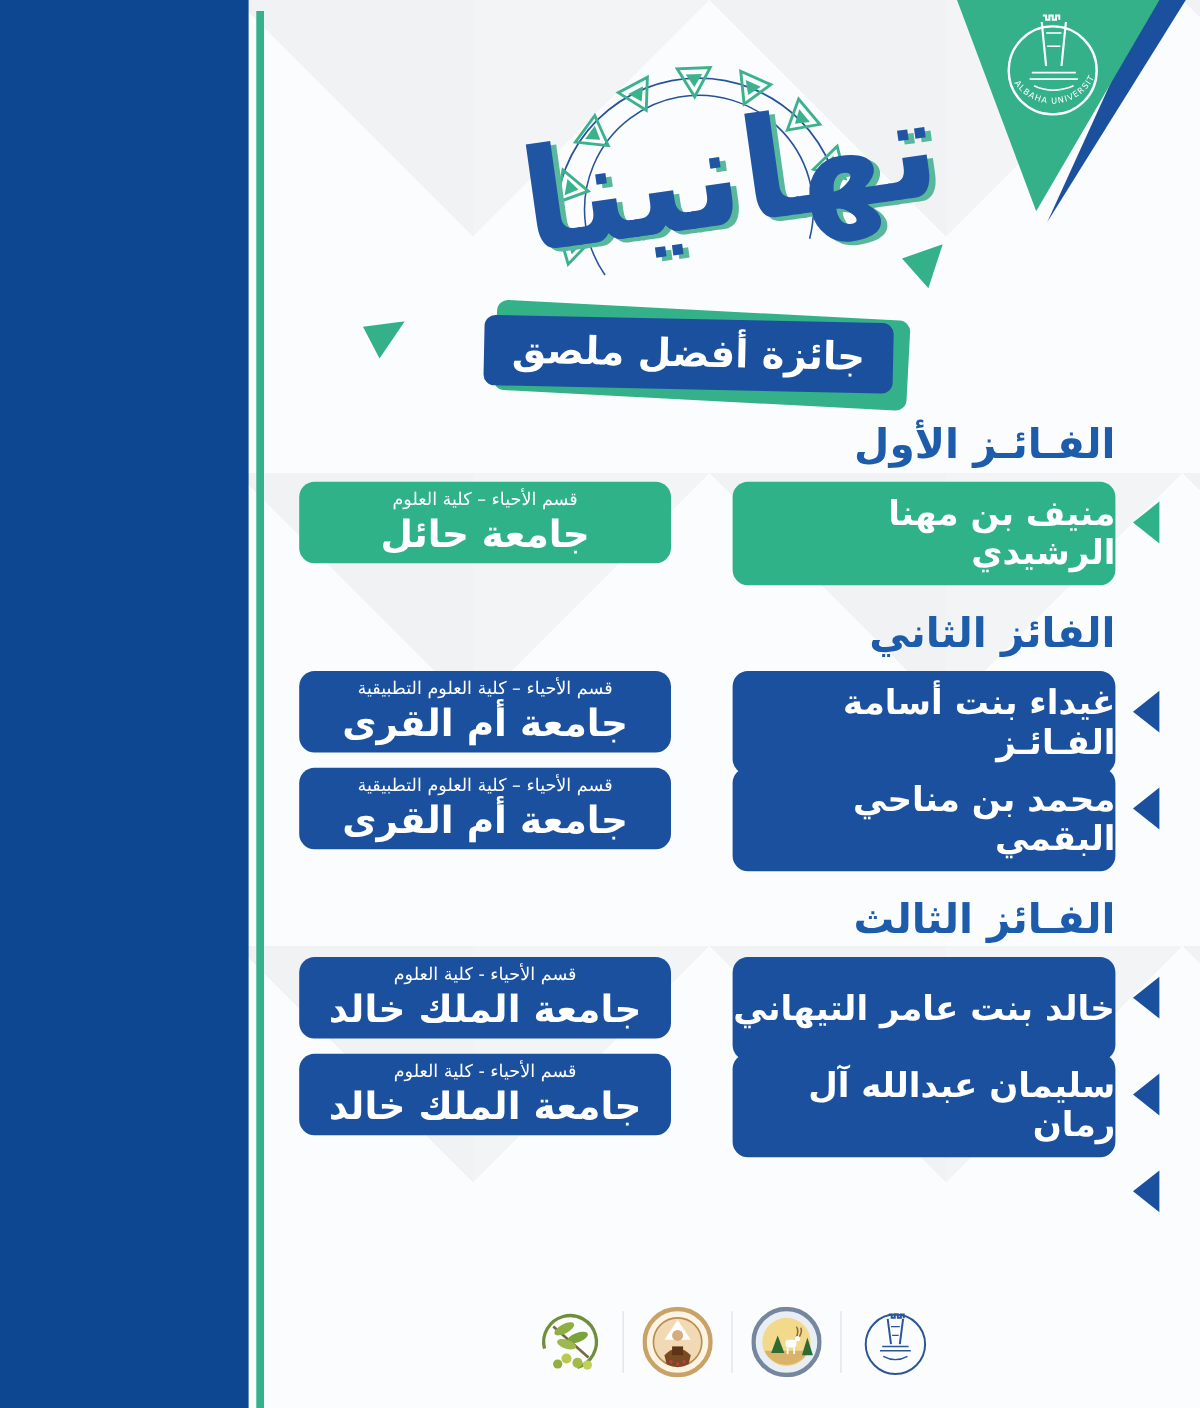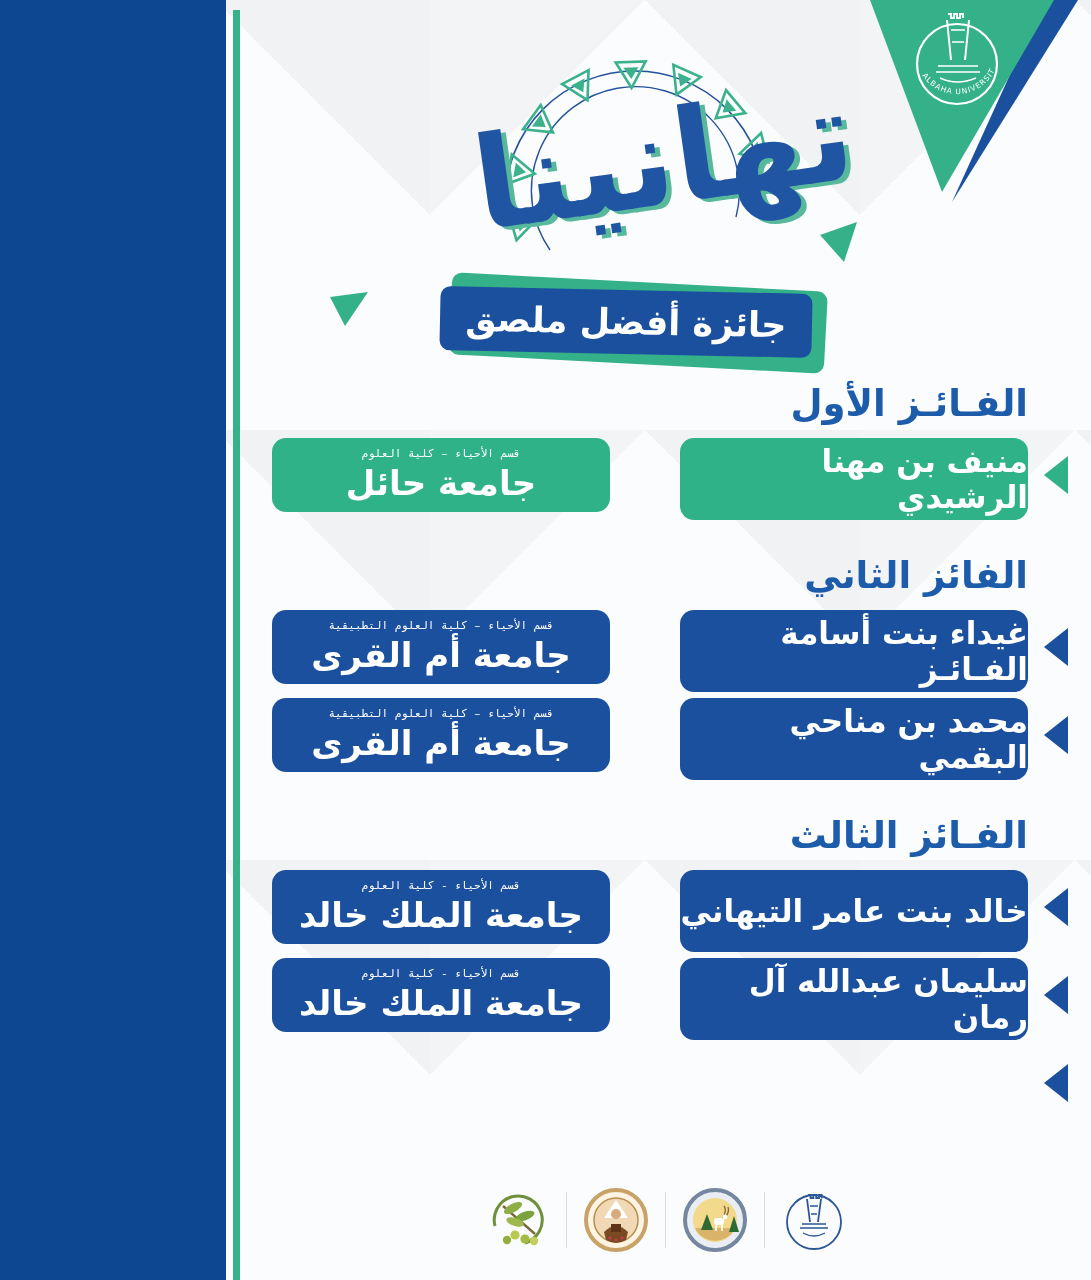--- a/index.html
+++ b/index.html
@@ -32,32 +32,32 @@
   }
 
   
   .banner{position:absolute;left:440px;top:290px;width:372px;height:64px;}
   .banner-green{position:absolute;left:10px;top:-8px;right:-14px;bottom:-10px;background:#35b189;border-radius:10px;transform:rotate(3deg);}
   .banner-blue{position:absolute;inset:0;background:#1b509e;border-radius:10px;transform:rotate(1.2deg);
     display:flex;align-items:center;justify-content:center;color:#fff;font-size:35px;font-weight:bold;direction:rtl;}
   .deco-tri{position:absolute;}
 
   
-  .winners{position:absolute;left:240px;right:2px;top:380px;}
+  .winners{position:absolute;left:240px;right:16px;top:380px;}
   .section{margin-bottom:40px;}
   .section-heading{direction:rtl;text-align:right;margin-right:61px;font-size:37px;font-weight:bold;color:#1d5cab;height:48px;line-height:48px;}
   .rows{margin-top:10px;}
   .row{position:relative;height:74px;margin-bottom:14px;}
   .winner-arrow{position:absolute;right:21px;top:50%;transform:translateY(-50%);
     width:0;height:0;border-top:19px solid transparent;border-bottom:19px solid transparent;border-right:24px solid currentColor;}
-  .name-box{position:absolute;right:61px;top:0;width:348px;height:82px;border-radius:14px;
+  .name-box{position:absolute;right:61px;top:0;width:348px;height:94px;border-radius:14px;
     display:flex;align-items:center;justify-content:center;color:#fff;font-size:31px;font-weight:bold;direction:rtl;}
   .dept-box{position:absolute;left:32px;top:0;width:338px;height:74px;border-radius:14px;color:#fff;
     display:flex;flex-direction:column;align-items:center;justify-content:center;gap:3px;direction:rtl;}
-  .dept-line{font-size:11px;font-family:Liberation Mono, monospace;}
+  .dept-line{font-size:16px;}
   .univ-line{font-size:34px;font-weight:bold;}
   .sec-green{color:#2fb287;}
   .sec-blue{color:#1b509e;}
   .sec-green .name-box,.sec-green .dept-box{background:#2fb287;}
   .sec-blue .name-box,.sec-blue .dept-box{background:#1b509e;align-items:center;}
 
   
   .footer{position:absolute;left:240px;right:0;top:1180px;height:80px;
     display:flex;align-items:center;justify-content:center;}
   .logo{width:64px;height:64px;}

